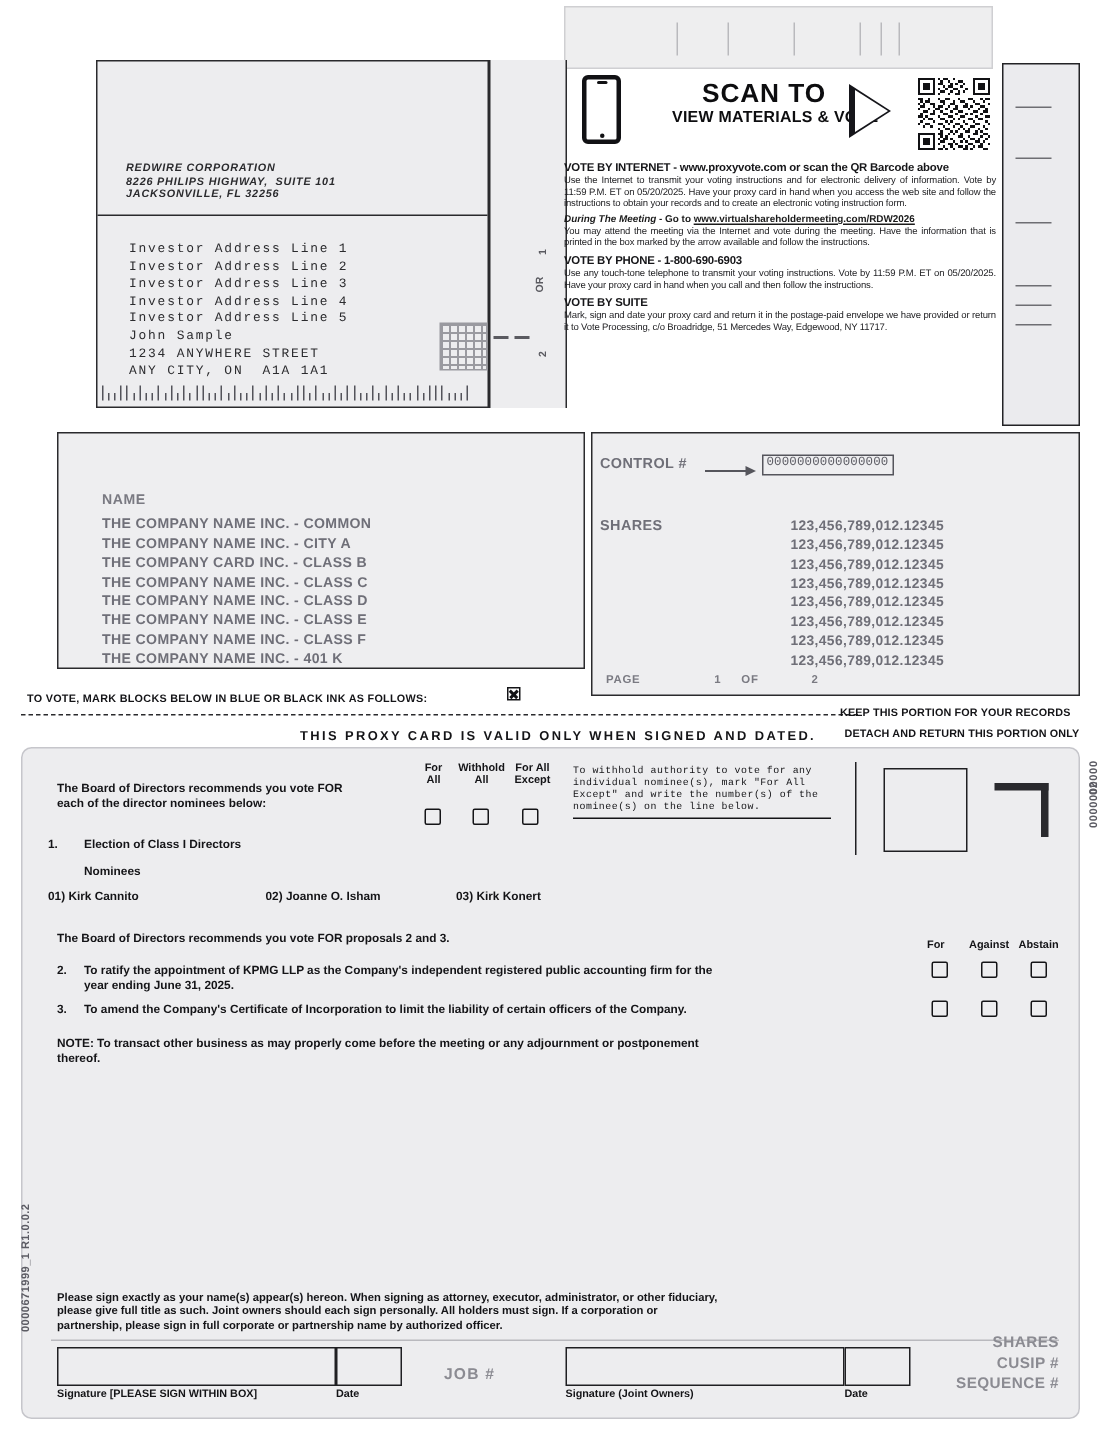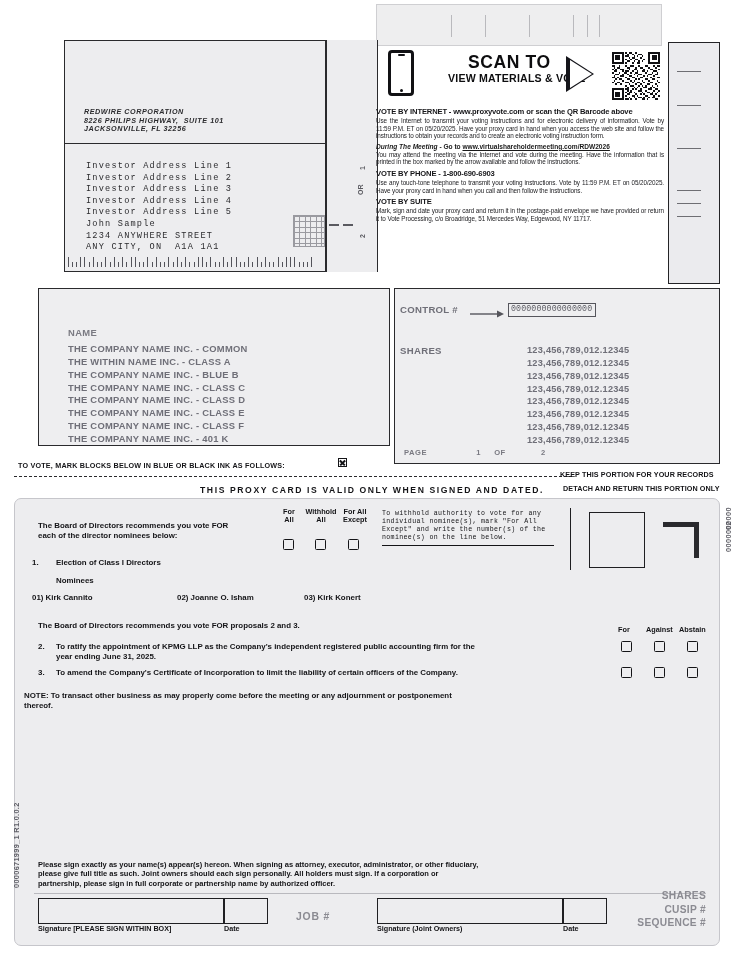--- a/index.html
+++ b/index.html
@@ -174,21 +174,21 @@
   }
   #withhold-note { left: 382px; top: 510px; width: 176px; font-size: 6.6px; line-height: 8.1px; color: #141417; letter-spacing: 0.35px; font-family: "Liberation Mono", monospace; }
   #withhold-line { left: 382px; top: 545px; width: 172px; height: 1.4px; background: #141417; }
   #nominees-lbl { left: 56px; top: 576px; font-size: 7.9px; font-weight: bold; color: #141417; }
   .nominee { position:absolute; top: 593px; font-size: 7.9px; font-weight: bold; color: #141417; white-space: nowrap; }
 
   #bod-text2 { left: 38px; top: 621px; font-size: 7.9px; font-weight: bold; color: #141417; }
   .col-hdr { position:absolute; top: 625px; font-size: 7.3px; font-weight: bold; color: #141417; }
   .prop { position:absolute; font-size: 7.9px; font-weight: bold; color: #141417; line-height: 10.3px; }
   .prop-num { position:absolute; font-size: 7.9px; font-weight: bold; color: #141417; }
-  #note-txt { left: 24px; top: 691px; width: 520px; font-size: 7.9px; font-weight: bold; line-height: 10.3px; color: #141417; }
+  #note-txt { left: 38px; top: 691px; width: 520px; font-size: 7.9px; font-weight: bold; line-height: 10.3px; color: #141417; }
 
   #reg-box { left: 570px; top: 508px; width: 140px; height: 62px; border-left: 1px solid #1f1f22; box-sizing: border-box; }
   #reg-inner { position:absolute; left: 18px; top: 4px; width: 54px; height: 54px; border: 1.6px solid #1f1f22; background:#ededef; }
   #reg-corner { position:absolute; left: 92px; top: 14px; width: 36px; height: 36px; }
   #reg-corner .h { position:absolute; left:0; top:0; width:36px; height:5px; background:#2a2a2e; }
   #reg-corner .v { position:absolute; right:0; top:0; width:5px; height:36px; background:#2a2a2e; }
 
   
   #sig-note { left: 38px; top: 860px; width: 560px; font-size: 7.5px; font-weight: bold; line-height: 9.4px; color: #141417; }
   #sig-rule { left: 34px; top: 893px; width: 672px; height: 1px; background: #b9b9be; }
@@ -517,22 +517,22 @@
   <div class="vi-head">VOTE BY PHONE - 1-800-690-6903</div>
   <div class="vi-body">Use any touch-tone telephone to transmit your voting instructions. Vote by 11:59 P.M. ET on 05/20/2025. Have your proxy card in hand when you call and then follow the instructions.</div>
   <div class="vi-head">VOTE BY SUITE</div>
   <div class="vi-body">Mark, sign and date your proxy card and return it in the postage-paid envelope we have provided or return it to Vote Processing, c/o Broadridge, 51 Mercedes Way, Edgewood, NY 11717.</div>
 </div>
 
 <div class="abs" id="name-panel"></div>
 <div class="abs" id="name-head">NAME</div>
 <div class="abs" id="name-list">
   <div class="name-row">THE COMPANY NAME INC. - COMMON</div>
-  <div class="name-row">THE WITHIN NAME INC. - CLASS A</div>
-  <div class="name-row">THE COMPANY NAME INC. - BLUE B</div>
+  <div class="name-row">THE COMPANY NAME INC. - CITY A</div>
+  <div class="name-row">THE COMPANY CARD INC. - CLASS B</div>
   <div class="name-row">THE COMPANY NAME INC. - CLASS C</div>
   <div class="name-row">THE COMPANY NAME INC. - CLASS D</div>
   <div class="name-row">THE COMPANY NAME INC. - CLASS E</div>
   <div class="name-row">THE COMPANY NAME INC. - CLASS F</div>
   <div class="name-row">THE COMPANY NAME INC. - 401 K</div>
 </div>
 
 <div class="abs" id="ctrl-panel"></div>
 <div class="abs" id="ctrl-label">CONTROL #</div>
 <svg class="abs" id="ctrl-arrow" viewBox="0 0 34 8">

